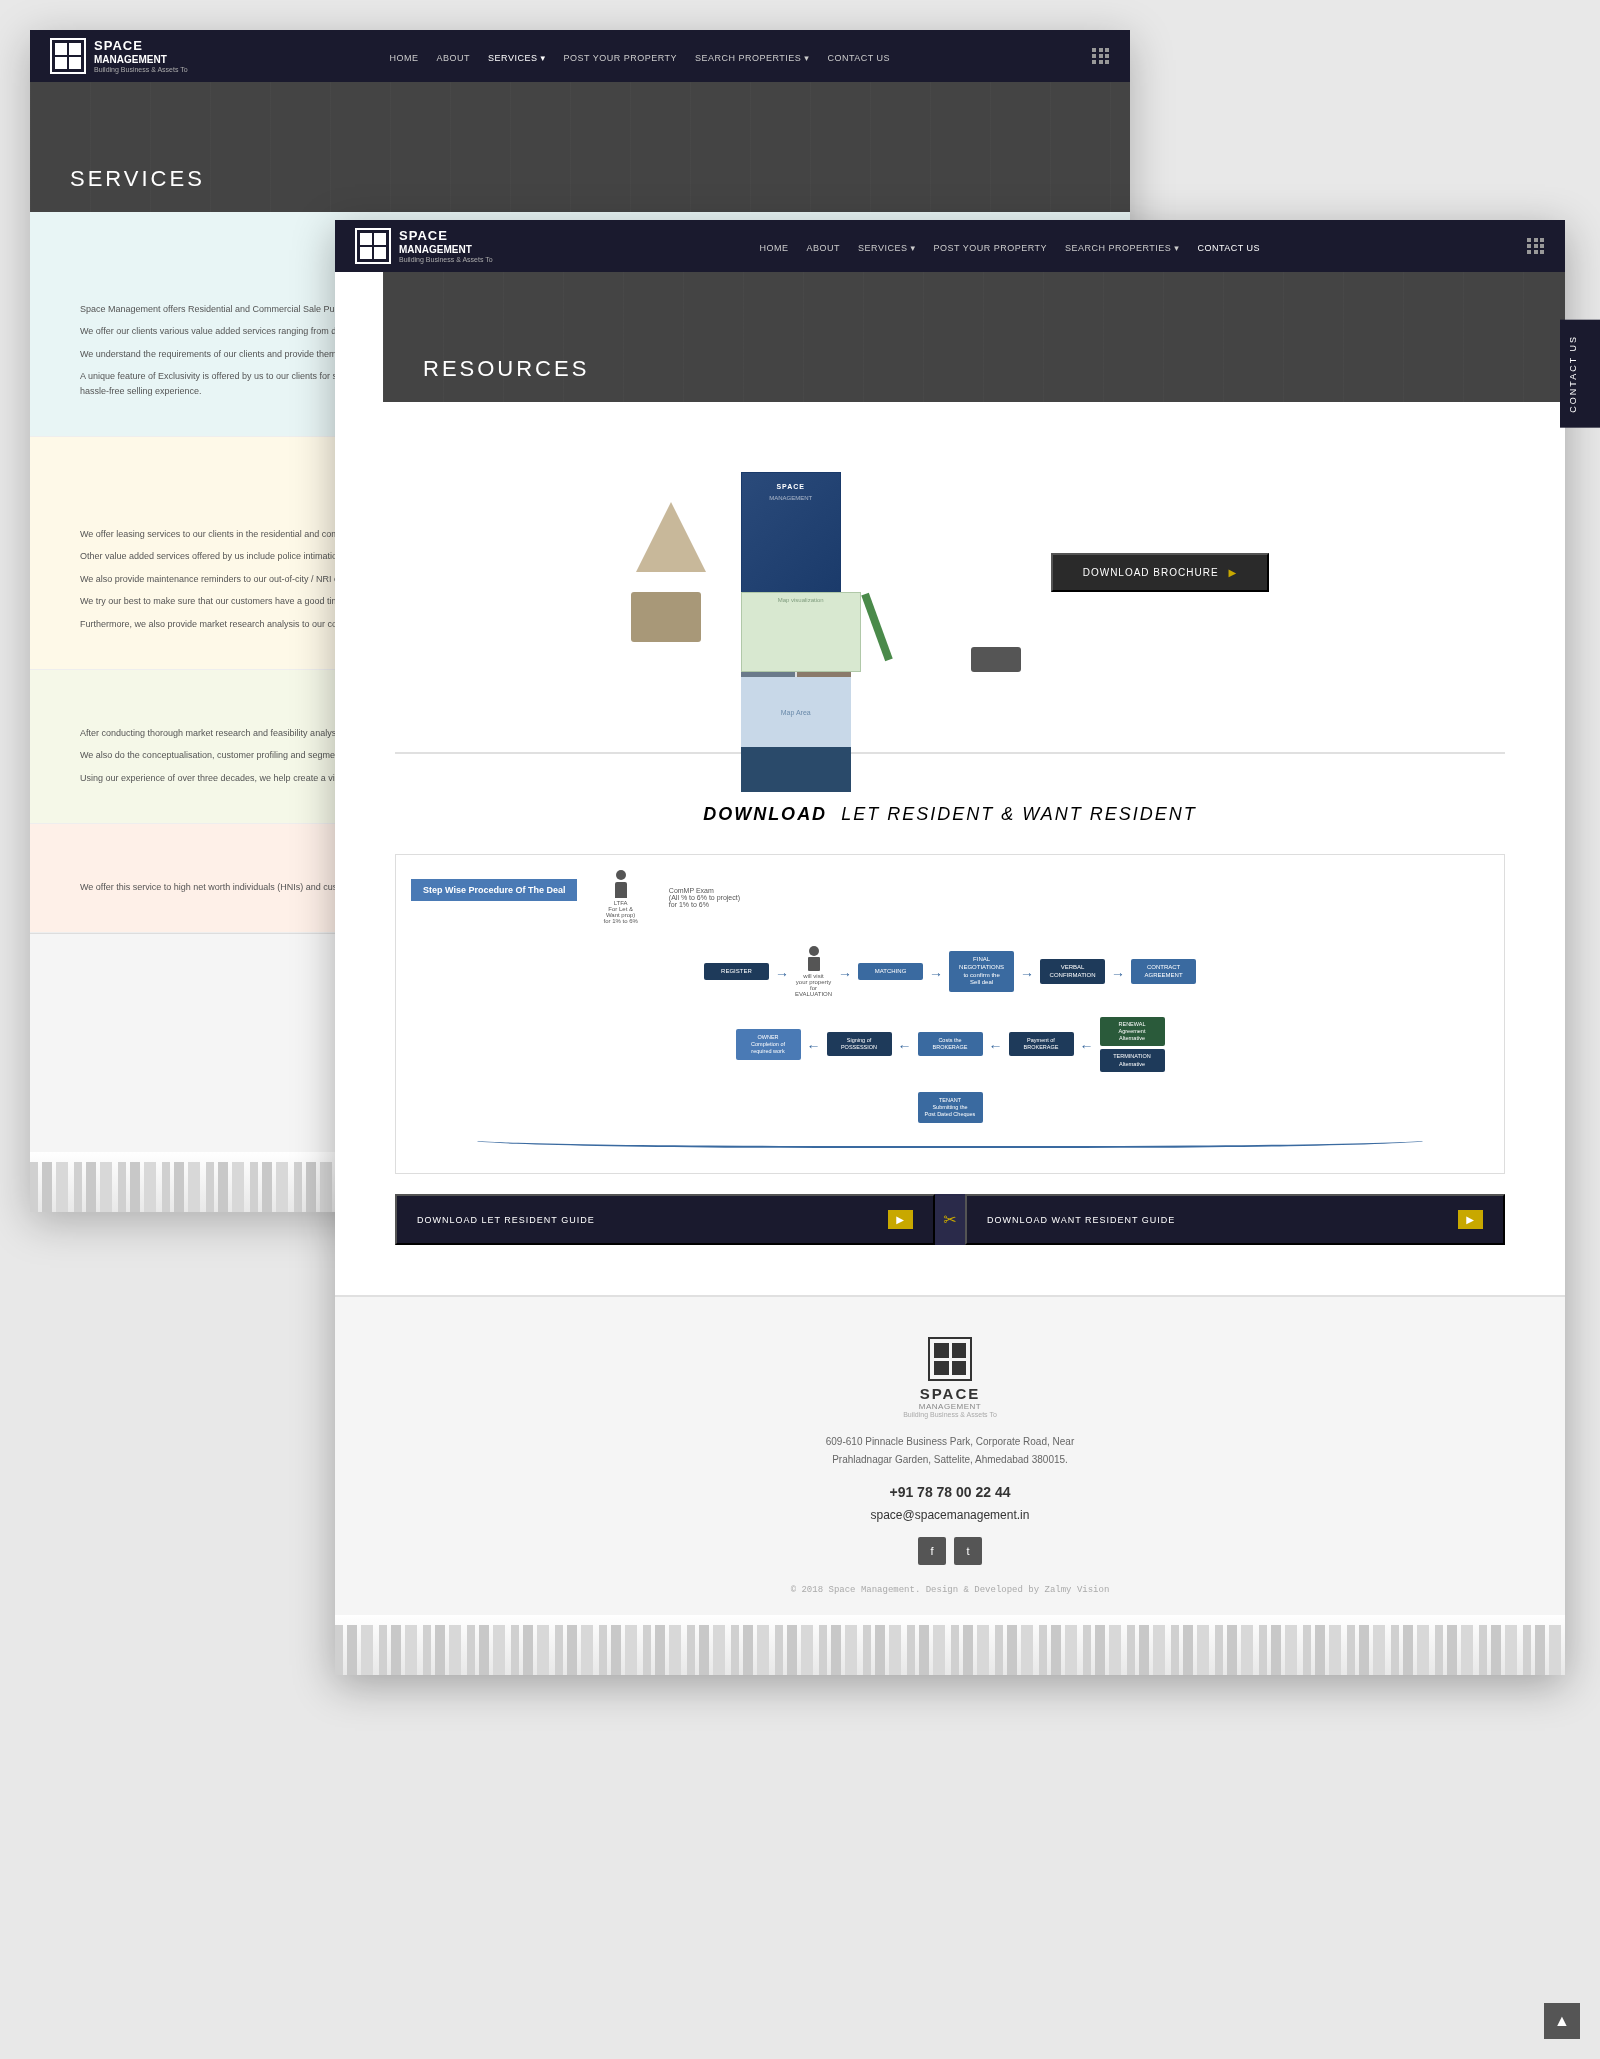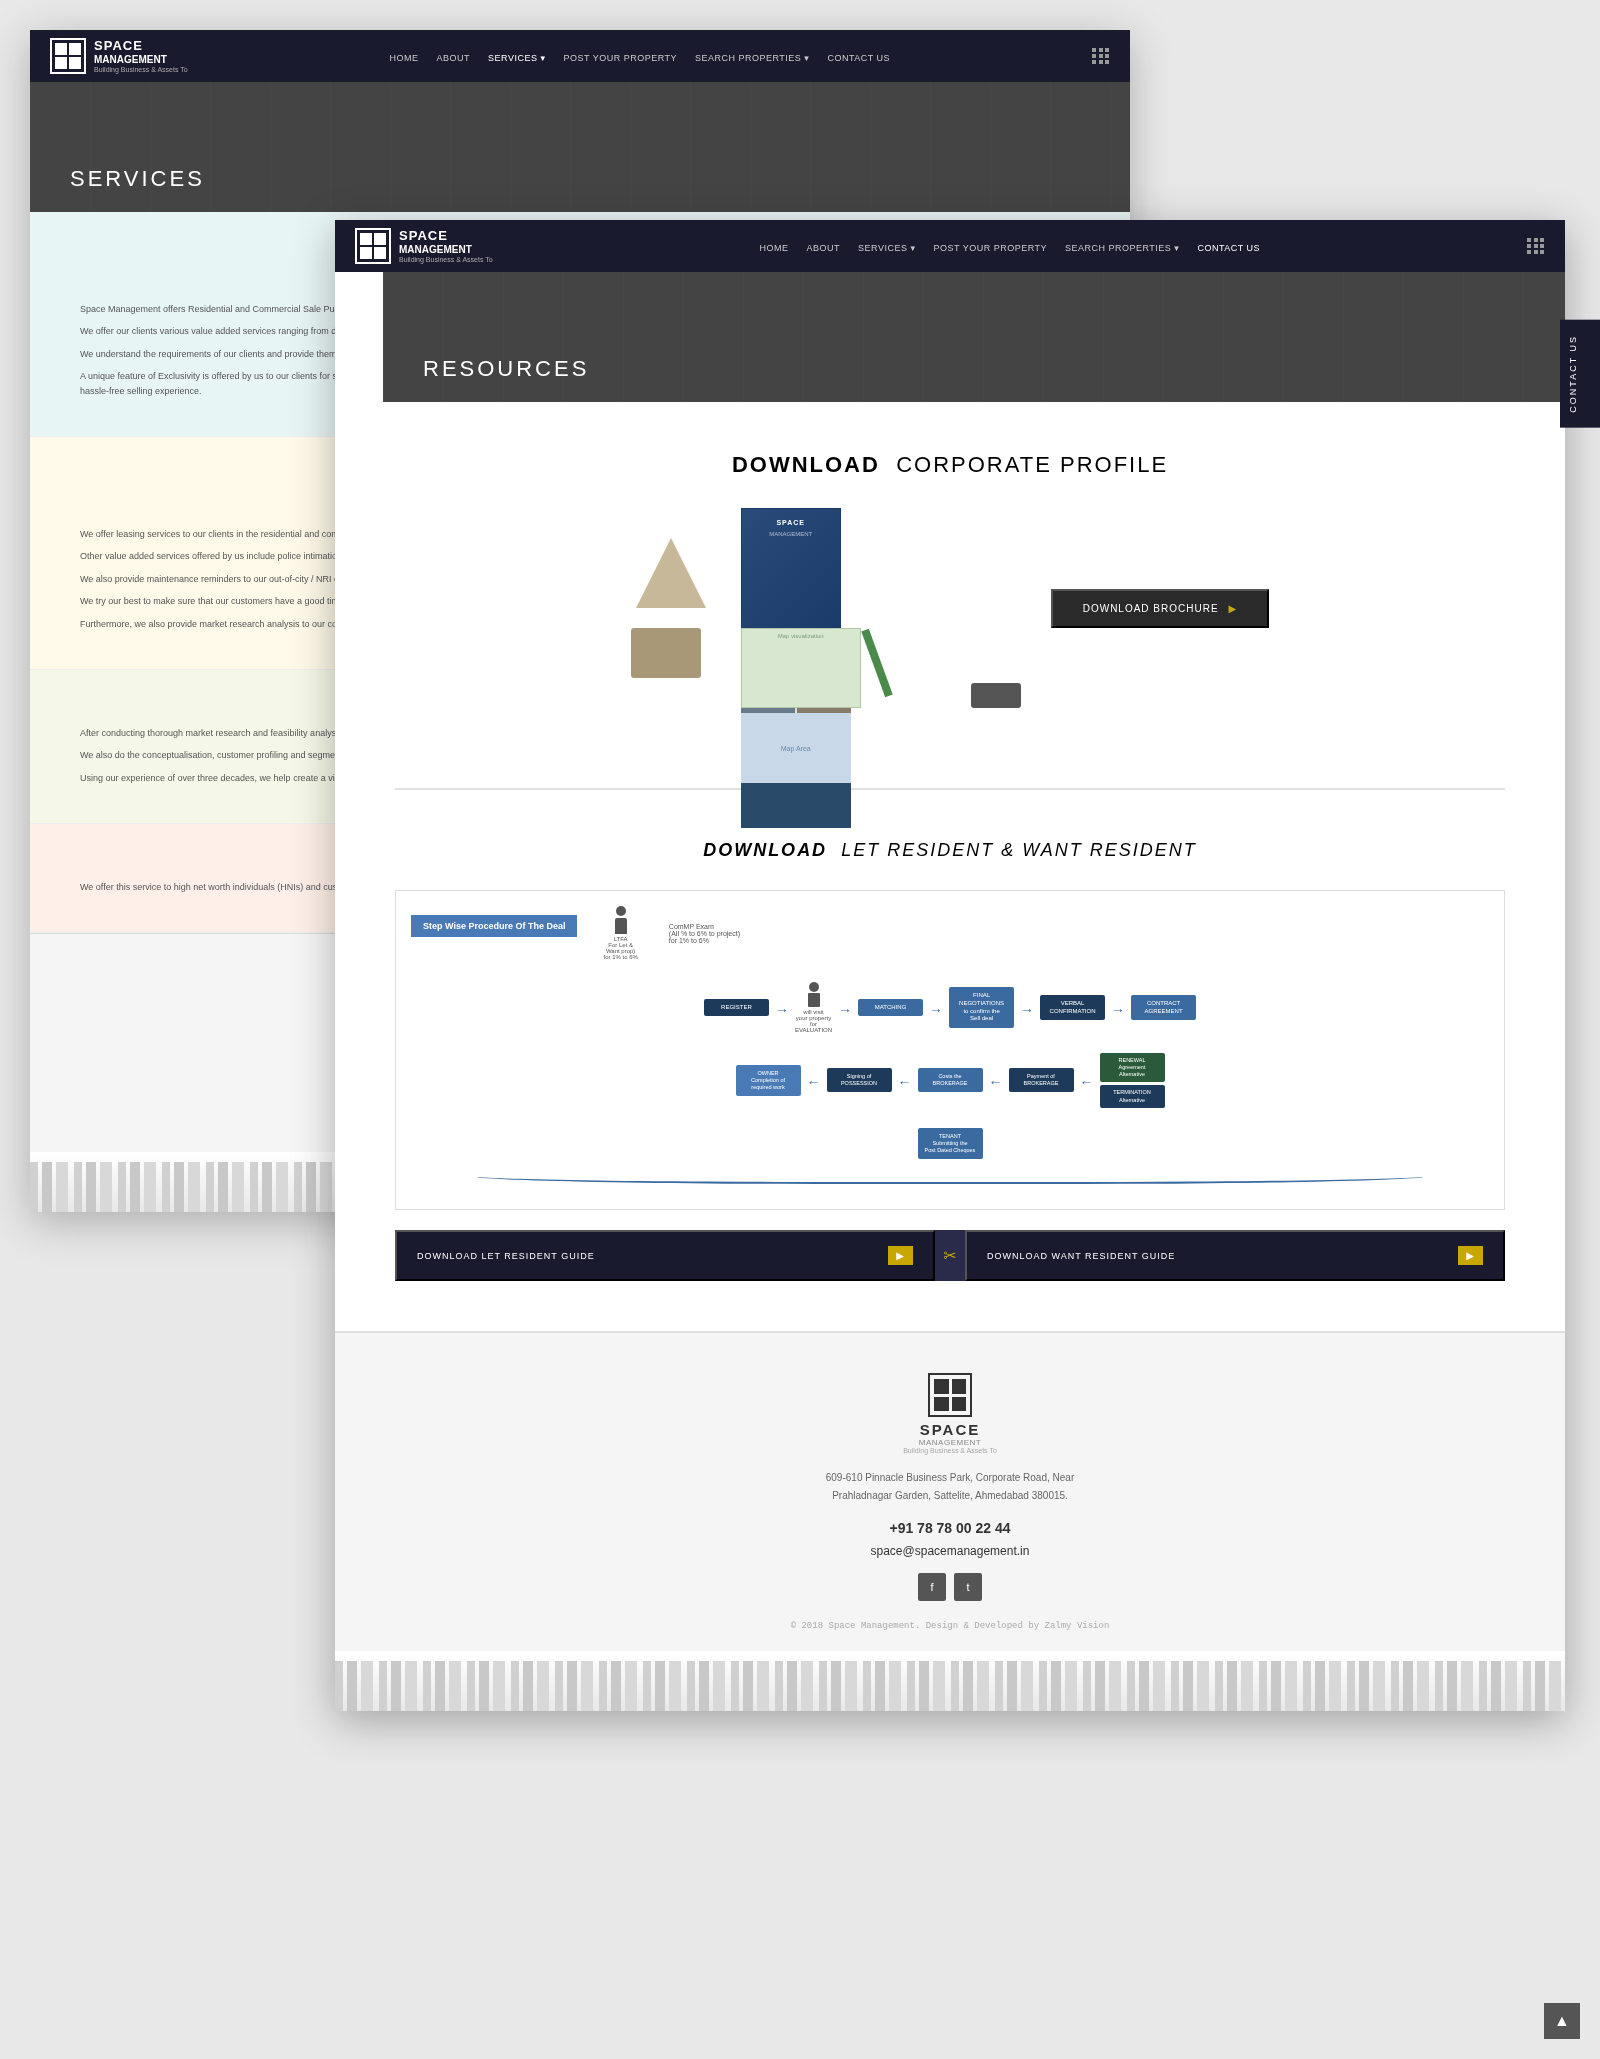--- a/index.html
+++ b/index.html
@@ -748,24 +748,20 @@
   </nav>
 
   <div class="hero hero-resources">
     <div class="hero-bg"></div>
     <h1 class="hero-title">RESOURCES</h1>
   </div>
 
   <div class="resources-content">
 
     <div class="download-section">
-      <h2 class="download-title">
-        <strong>DOWNLOAD</strong>
-        &nbsp;<span>CORPORATE PROFILE</span>
-      </h2>
 
       <div class="resources-collage-area">
 
         <div style="position:relative;width:80px;height:180px;">
           <div style="width:0;height:0;border-left:35px solid transparent;border-right:35px solid transparent;border-bottom:70px solid #c8b89a;position:absolute;top:20px;left:5px;"></div>
           <div style="position:absolute;bottom:20px;left:0;width:70px;height:50px;background:#a89878;border-radius:3px;"></div>
         </div>
 
         <div class="brochure-stack">
           <div class="book-1">

